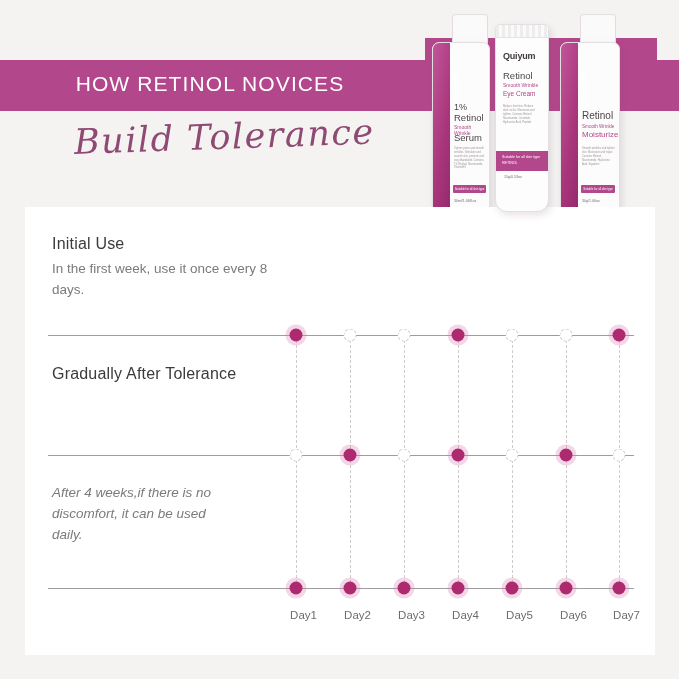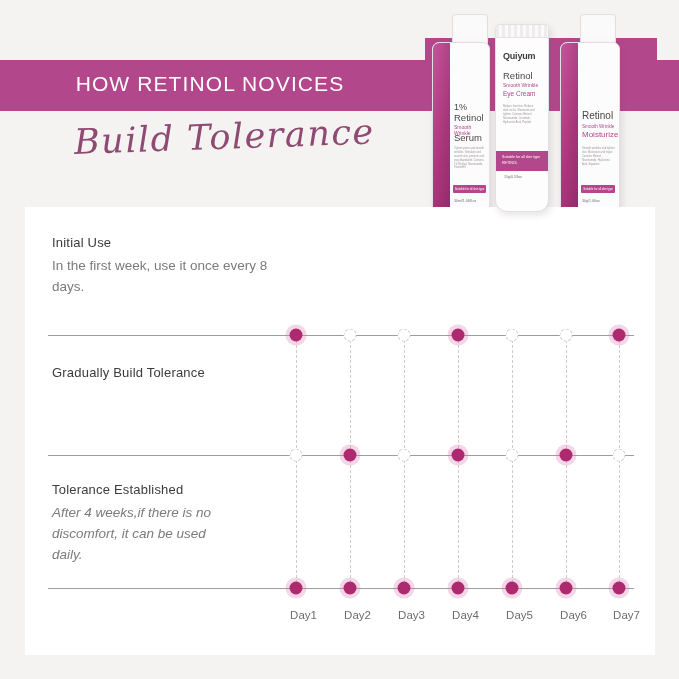--- a/index.html
+++ b/index.html
@@ -193,21 +193,21 @@
     height: 448px;
     background: #ffffff;
   }
 
   .section {
     position: absolute;
     left: 27px;
   }
   .section-title {
     color: #3d3a3c;
-    font-size: 13px;
+    font-size: 16px;
     font-weight: 400;
     letter-spacing: .2px;
     margin: 0 0 5px 0;
     white-space: nowrap;
   }
   .section-desc {
     color: #7c7a7c;
     font-size: 13.5px;
     line-height: 1.56;
     margin: 0;
@@ -325,34 +325,33 @@
   <div class="row-line" style="top:128px;"></div>
   <div class="dot filled" style="left:271px;top:128px;"></div>
   <div class="dot empty" style="left:325px;top:128px;"></div>
   <div class="dot empty" style="left:379px;top:128px;"></div>
   <div class="dot filled" style="left:433px;top:128px;"></div>
   <div class="dot empty" style="left:487px;top:128px;"></div>
   <div class="dot empty" style="left:541px;top:128px;"></div>
   <div class="dot filled" style="left:594px;top:128px;"></div>
 
   <div class="section" style="top:158px;">
-    <p class="section-title">Gradually Build Tolerance</p>
+    <p class="section-title">Gradually After Tolerance</p>
   </div>
 
   <div class="row-line" style="top:248px;"></div>
   <div class="dot empty" style="left:271px;top:248px;"></div>
   <div class="dot filled" style="left:325px;top:248px;"></div>
   <div class="dot empty" style="left:379px;top:248px;"></div>
   <div class="dot filled" style="left:433px;top:248px;"></div>
   <div class="dot empty" style="left:487px;top:248px;"></div>
   <div class="dot filled" style="left:541px;top:248px;"></div>
   <div class="dot empty" style="left:594px;top:248px;"></div>
 
   <div class="section" style="top:275px;">
-    <p class="section-title">Tolerance Established</p>
     <p class="section-desc" style="max-width:175px;font-style:italic;">After 4 weeks,if there is no discomfort, it can be used daily.</p>
   </div>
 
   <div class="row-line" style="top:381px;"></div>
   <div class="dot filled" style="left:271px;top:381px;"></div>
   <div class="dot filled" style="left:325px;top:381px;"></div>
   <div class="dot filled" style="left:379px;top:381px;"></div>
   <div class="dot filled" style="left:433px;top:381px;"></div>
   <div class="dot filled" style="left:487px;top:381px;"></div>
   <div class="dot filled" style="left:541px;top:381px;"></div>

